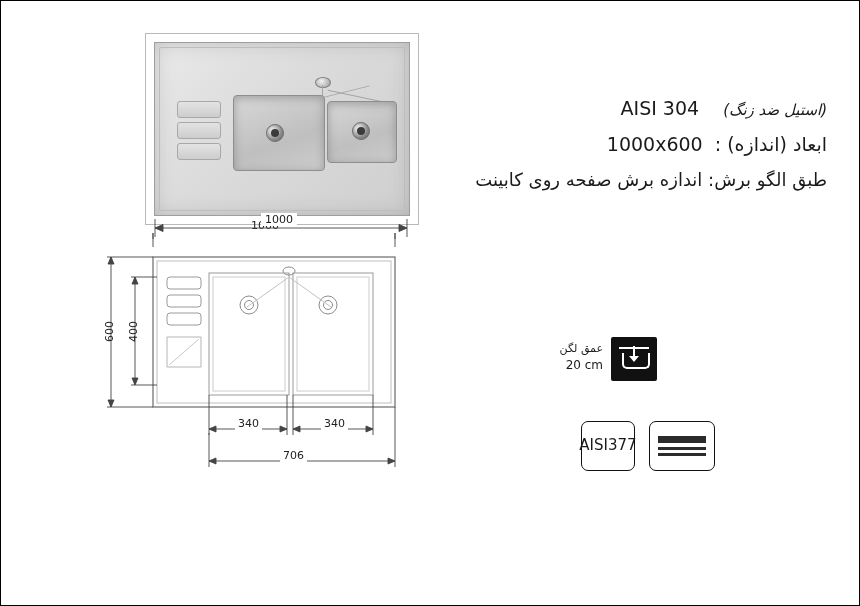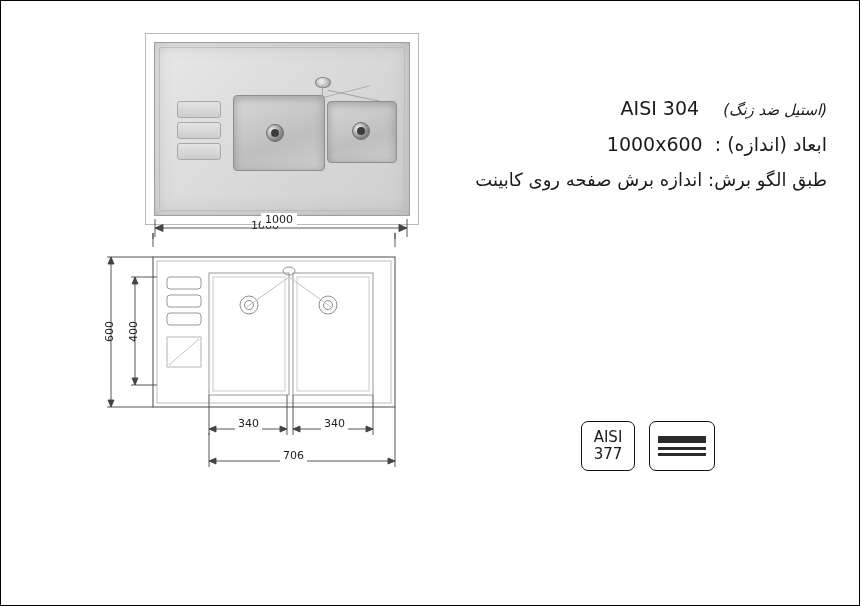--- a/index.html
+++ b/index.html
@@ -106,21 +106,21 @@
   }
   .depth-text{
     position:absolute;right:54px;top:4px;text-align:right;line-height:1.45;
   }
   .depth-text .l1{font-size:11px;}
   .depth-text .l2{font-size:12px;direction:ltr;}
   
   .badge-row{position:absolute;left:580px;top:420px;display:flex;gap:14px;}
   .badge{
     width:52px;height:48px;border:1px solid #111;border-radius:7px;
-    display:flex;flex-direction:column;align-items:center;justify-content:center;
+    display:flex;flex-direction:row;align-items:center;justify-content:center;
     font-size:15px;line-height:1.15;background:#fff;
   }
   .badge-steel{
     width:64px;height:48px;border:1px solid #111;border-radius:7px;background:#fff;
     position:relative;
   }
   .badge-steel .bar{position:absolute;left:8px;right:8px;background:#2b2b2b;}
   .badge-steel .b1{top:14px;height:7px;}
   .badge-steel .b2{top:25px;height:3px;}
   .badge-steel .b3{top:31px;height:3px;}
@@ -253,20 +253,32 @@
     </div>
 
     <div class="t-line">
       <span>ابعاد (اندازه) :</span>
       <span class="ltr" style="margin-right:6px;">1000x600</span>
     </div>
 
     <div class="t-note">طبق الگو برش: اندازه برش صفحه روی کابینت</div>
   </div>
 
+  <div class="depth-badge">
+    <div class="depth-icon">
+      <div class="lid"></div>
+      <div class="arrow"></div>
+      <div class="arrowhead"></div>
+      <div class="cup"></div>
+    </div>
+    <div class="depth-text">
+      <div class="l1">عمق لگن</div>
+      <div class="l2">20 cm</div>
+    </div>
+  </div>
 
   <div class="badge-row">
     <div class="badge">
       <span>AISI</span>
       <span>377</span>
     </div>
     <div class="badge-steel">
       <div class="bar b1"></div>
       <div class="bar b2"></div>
       <div class="bar b3"></div>

